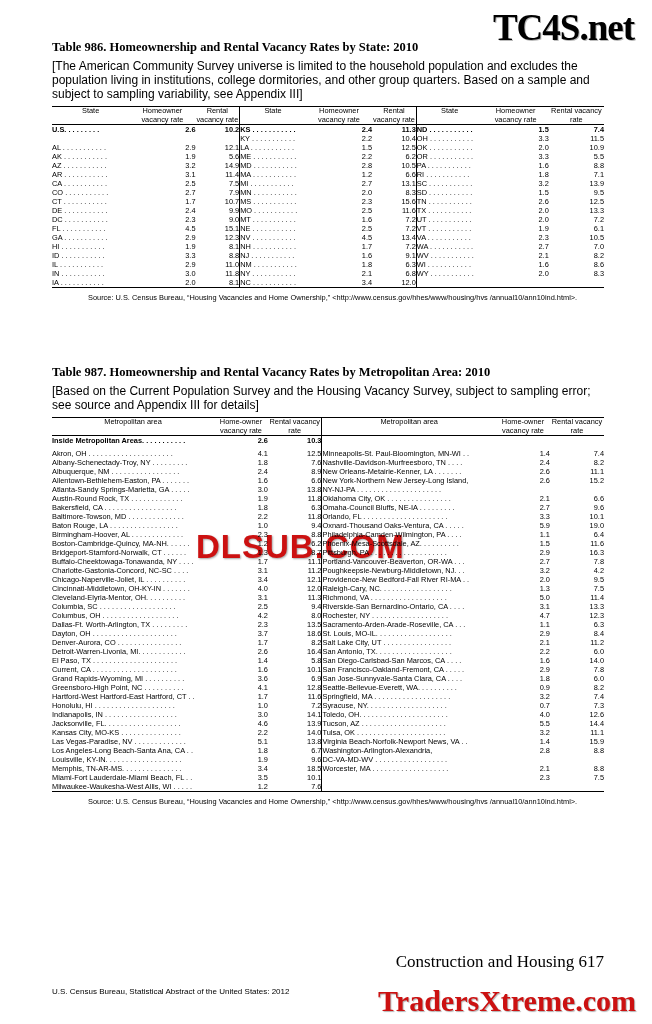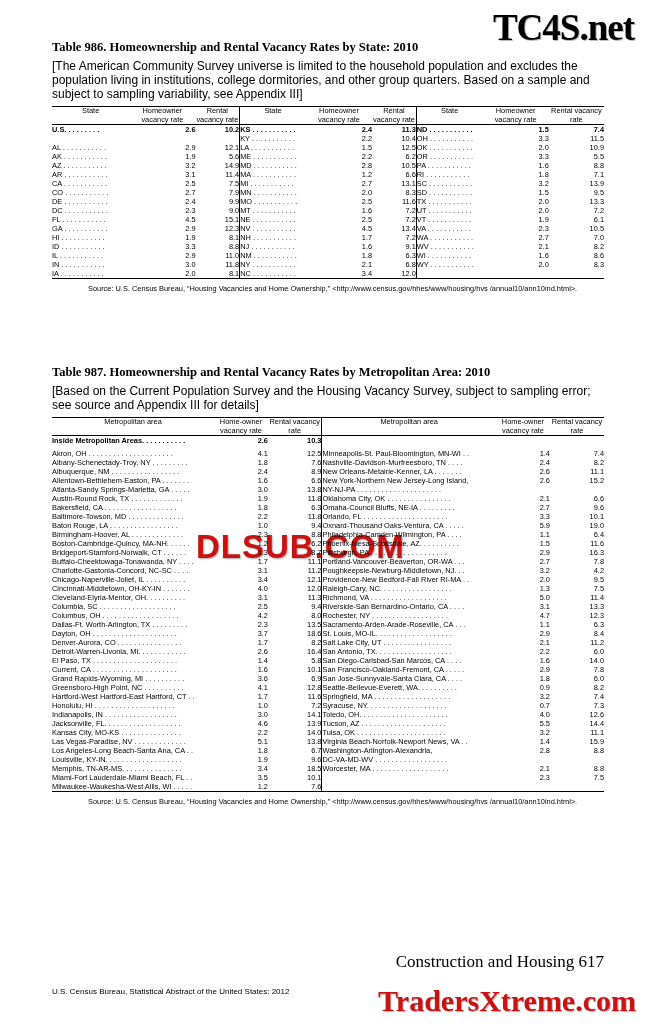--- a/index.html
+++ b/index.html
@@ -176,20 +176,31 @@
             <td class="num">2.7</td>
             <td class="num">7.9</td>
             <td class="nm vrule">MN . . . . . . . . . . .</td>
             <td class="num">2.0</td>
             <td class="num">8.3</td>
             <td class="nm vrule">SD . . . . . . . . . . .</td>
             <td class="num">1.5</td>
             <td class="num">9.5</td>
           </tr>
           <tr>
+            <td class="nm">CT . . . . . . . . . . .</td>
+            <td class="num">1.7</td>
+            <td class="num">10.7</td>
+            <td class="nm vrule">MS . . . . . . . . . . .</td>
+            <td class="num">2.3</td>
+            <td class="num">15.6</td>
+            <td class="nm vrule">TN . . . . . . . . . . .</td>
+            <td class="num">2.6</td>
+            <td class="num">12.5</td>
+          </tr>
+          <tr>
             <td class="nm">DE . . . . . . . . . . .</td>
             <td class="num">2.4</td>
             <td class="num">9.9</td>
             <td class="nm vrule">MO . . . . . . . . . . .</td>
             <td class="num">2.5</td>
             <td class="num">11.6</td>
             <td class="nm vrule">TX . . . . . . . . . . .</td>
             <td class="num">2.0</td>
             <td class="num">13.3</td>
           </tr>

